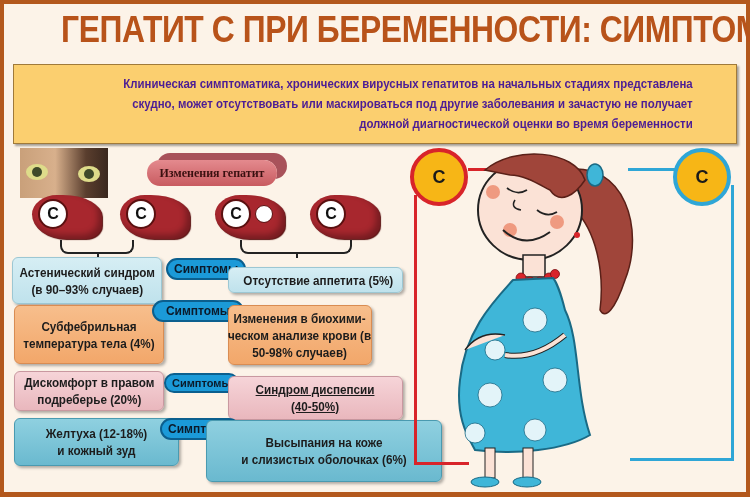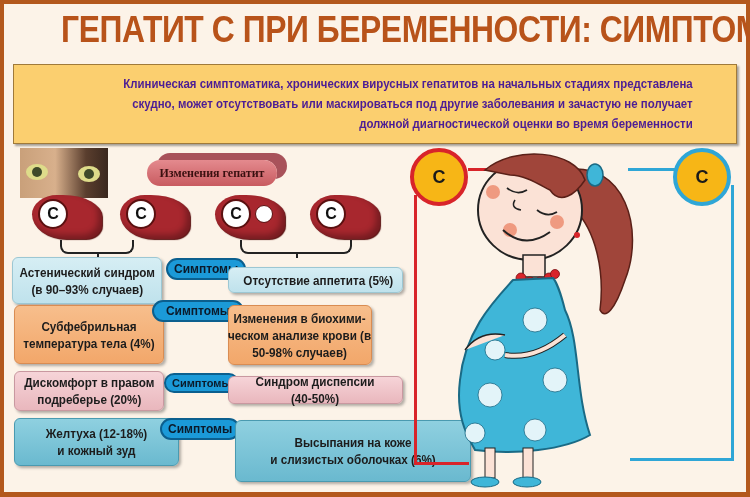--- a/index.html
+++ b/index.html
@@ -178,35 +178,35 @@
     </div>
 </div>
 
 <div class="box pink" style="left:14px;top:371px;width:150px;height:40px;">
   <div>
       <span>Дискомфорт в правом</span>
       <span>подреберье (20%)</span>
     </div>
 </div>
 <div class="sym" style="left:164px;top:373px;height:20px;line-height:16px;font-size:11px;">Симптомы</div>
-<div class="box pink" style="left:228px;top:376px;width:175px;height:28px;">
+<div class="box pink" style="left:228px;top:376px;width:175px;height:44px;text-decoration:underline;">
   <div>
       <span>Синдром диспепсии</span>
       <span>(40-50%)</span>
     </div>
 </div>
 
 <div class="box blue" style="left:14px;top:418px;width:165px;height:48px;">
   <div>
       <span>Желтуха (12-18%)</span>
       <span>и кожный зуд</span>
     </div>
 </div>
 <div class="sym" style="left:160px;top:418px;">Симптомы</div>
-<div class="box blue" style="left:206px;top:420px;width:236px;height:62px;margin-left:29px;">
+<div class="box blue" style="left:206px;top:420px;width:236px;height:62px;">
   <div>
       <span>Высыпания на коже</span>
       <span>и слизистых оболочках (6%)</span>
     </div>
 </div>
 
 <div class="line-red" style="left:468px;top:168px;width:48px;height:3px;"></div>
 <div class="line-red" style="left:414px;top:195px;width:3px;height:270px;"></div>
 <div class="line-red" style="left:414px;top:462px;width:55px;height:3px;border-radius:0 0 0 20px;"></div>
 <div class="circle-c circle-red" style="left:410px;top:148px;">С</div>

